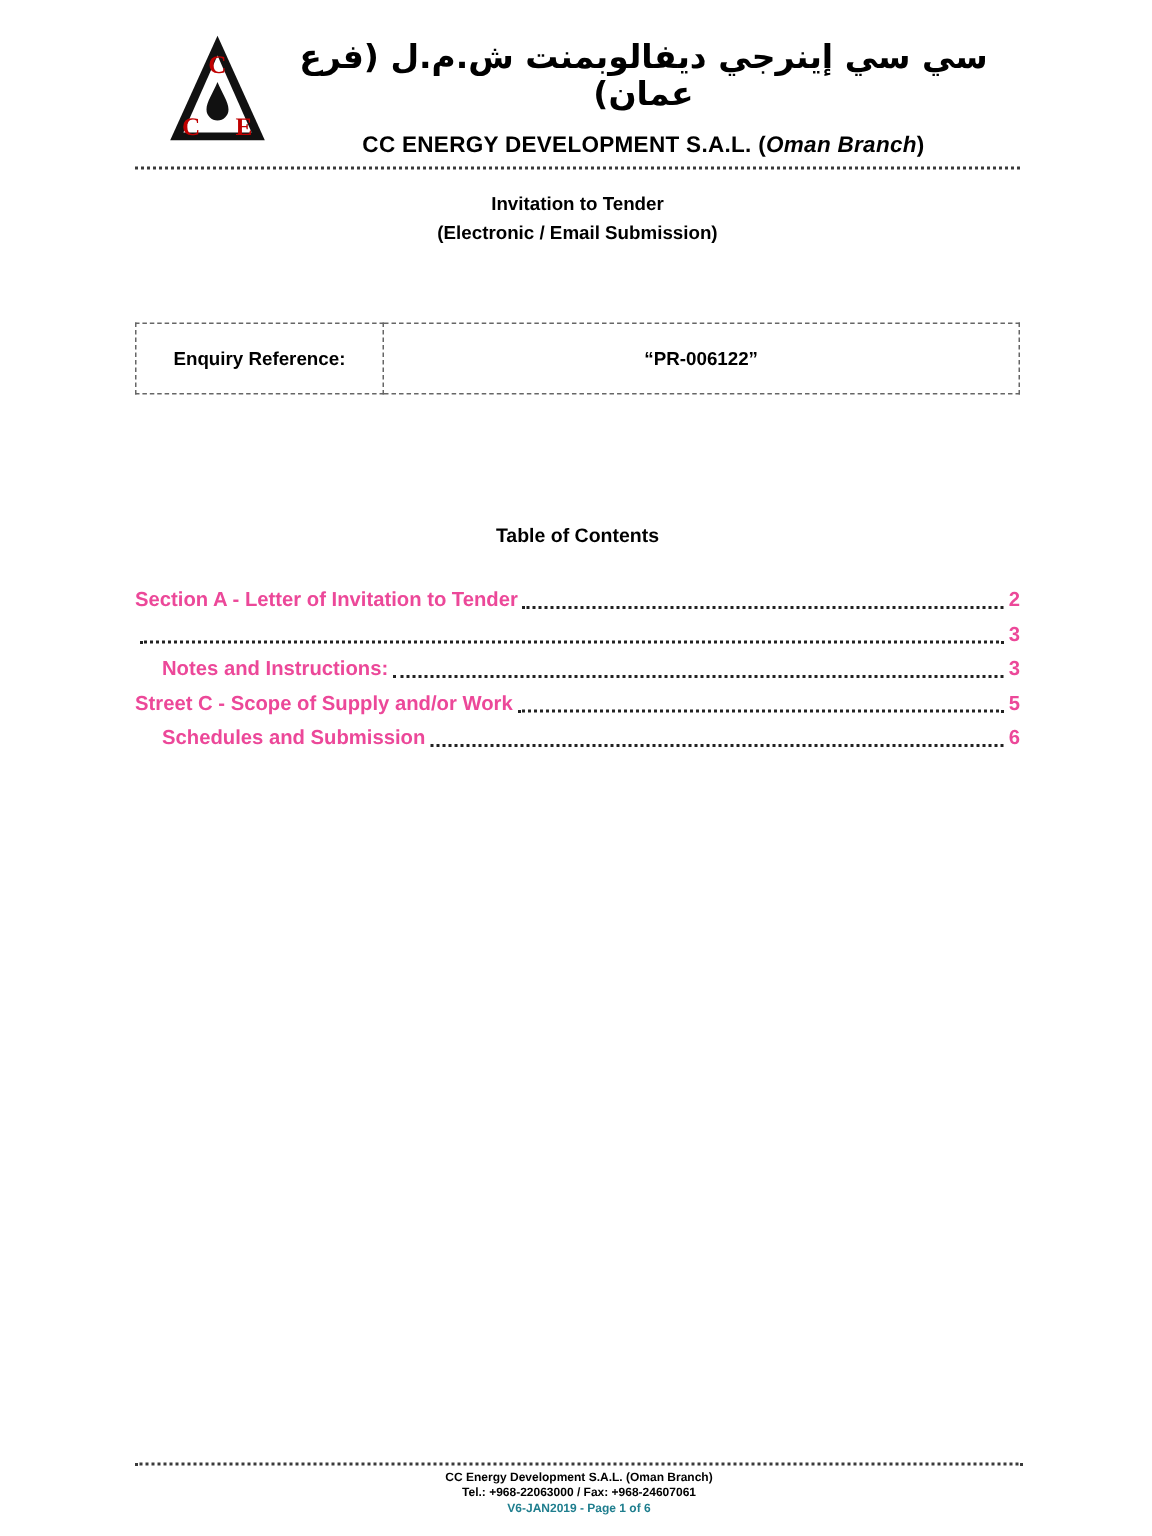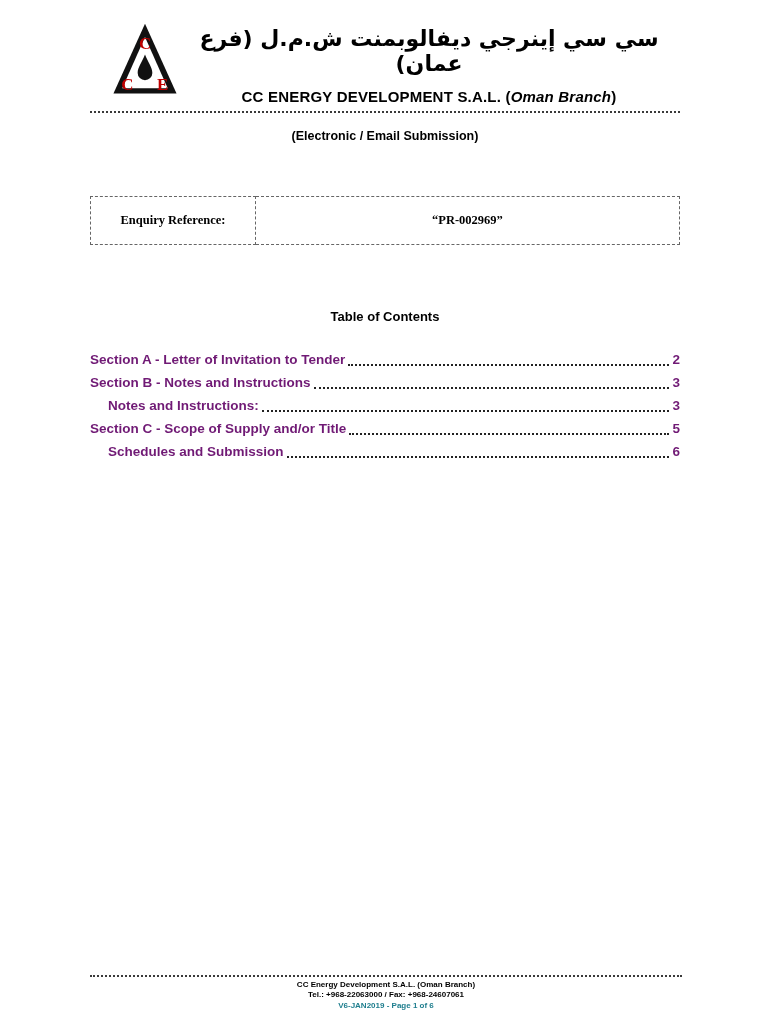--- a/index.html
+++ b/index.html
@@ -33,36 +33,36 @@
   }
   .company { font-size: 15px; font-weight: bold; margin-top: 12px; letter-spacing: .2px; }
   .company em { font-style: italic; }
 
   .dotted-rule { border-top: 2px dotted #3a3a3a; margin-top: 6px; }
 
   
   .doc-title { text-align: center; font-weight: bold; font-size: 12.5px; margin-top: 14px; line-height: 1.5; }
 
   
-  .enquiry-table { width: 100%; border-collapse: collapse; margin-top: 50px; font-family: Liberation Serif, serif; }
+  .enquiry-table { width: 100%; border-collapse: collapse; margin-top: 50px; }
   .enquiry-table td {
     border: 1.5px dashed #666;
     font-weight: bold; font-size: 12.5px;
     text-align: center; vertical-align: middle;
     padding: 16px 10px;
   }
   .enquiry-table td.label-cell { width: 28%; }
 
   
-  .toc-title { text-align: center; font-size: 13px; font-weight: bold; margin-top: 64px; }
+  .toc-title { text-align: center; font-size: 13px; font-weight: bold; margin-top: 86px; }
   .toc { margin-top: 24px; }
   .toc-entry {
     display: flex; align-items: flex-end;
     font-weight: bold; font-size: 13.5px; line-height: 23px;
-    color: #701a75; cursor: pointer;
+    color: #ec4899; cursor: pointer;
   }
   .toc-entry.indent .toc-label { padding-left: 18px; }
   .toc-label { flex: 0 0 auto; white-space: nowrap; }
   .toc-dots { flex: 1 1 auto; border-bottom: 2px dotted #222; margin: 0 3px 5px 3px; min-width: 12px; }
   .toc-page { flex: 0 0 auto; }
 
   
   footer {
     position: absolute; left: 90px; right: 86px; bottom: 12px;
     text-align: center; font-weight: bold; font-size: 8px; line-height: 1.35;
@@ -89,52 +89,52 @@
       </div>
       <div class="header-text">
         <div class="arabic" dir="rtl">سي سي إينرجي ديفالوبمنت ش.م.ل (فرع عمان)</div>
         <div class="company"><span>CC ENERGY DEVELOPMENT S.A.L. (</span><em>Oman Branch</em><span>)</span></div>
       </div>
     </header>
 
     <div class="dotted-rule"></div>
 
     <div class="doc-title">
+      <div>Invitation to Tender</div>
       <div>(Electronic / Email Submission)</div>
     </div>
 
     <table class="enquiry-table">
       <tbody>
           <tr>
         <td class="label-cell">Enquiry Reference:</td>
-        <td>“PR-002969”</td>
+        <td>“PR-006122”</td>
       </tr>
     </tbody>
       </table>
 
     <h3 class="toc-title">Table of Contents</h3>
 
     <nav class="toc">
       <div class="toc-entry">
         <span class="toc-label">Section A - Letter of Invitation to Tender</span>
         <span class="toc-dots"></span>
         <span class="toc-page">2</span>
       </div>
       <div class="toc-entry">
-        <span class="toc-label">Section B - Notes and Instructions</span>
         <span class="toc-dots"></span>
         <span class="toc-page">3</span>
       </div>
       <div class="toc-entry indent">
         <span class="toc-label">Notes and Instructions:</span>
         <span class="toc-dots"></span>
         <span class="toc-page">3</span>
       </div>
       <div class="toc-entry">
-        <span class="toc-label">Section C - Scope of Supply and/or Title</span>
+        <span class="toc-label">Street C - Scope of Supply and/or Work</span>
         <span class="toc-dots"></span>
         <span class="toc-page">5</span>
       </div>
       <div class="toc-entry indent">
         <span class="toc-label">Schedules and Submission</span>
         <span class="toc-dots"></span>
         <span class="toc-page">6</span>
       </div>
     </nav>
 

